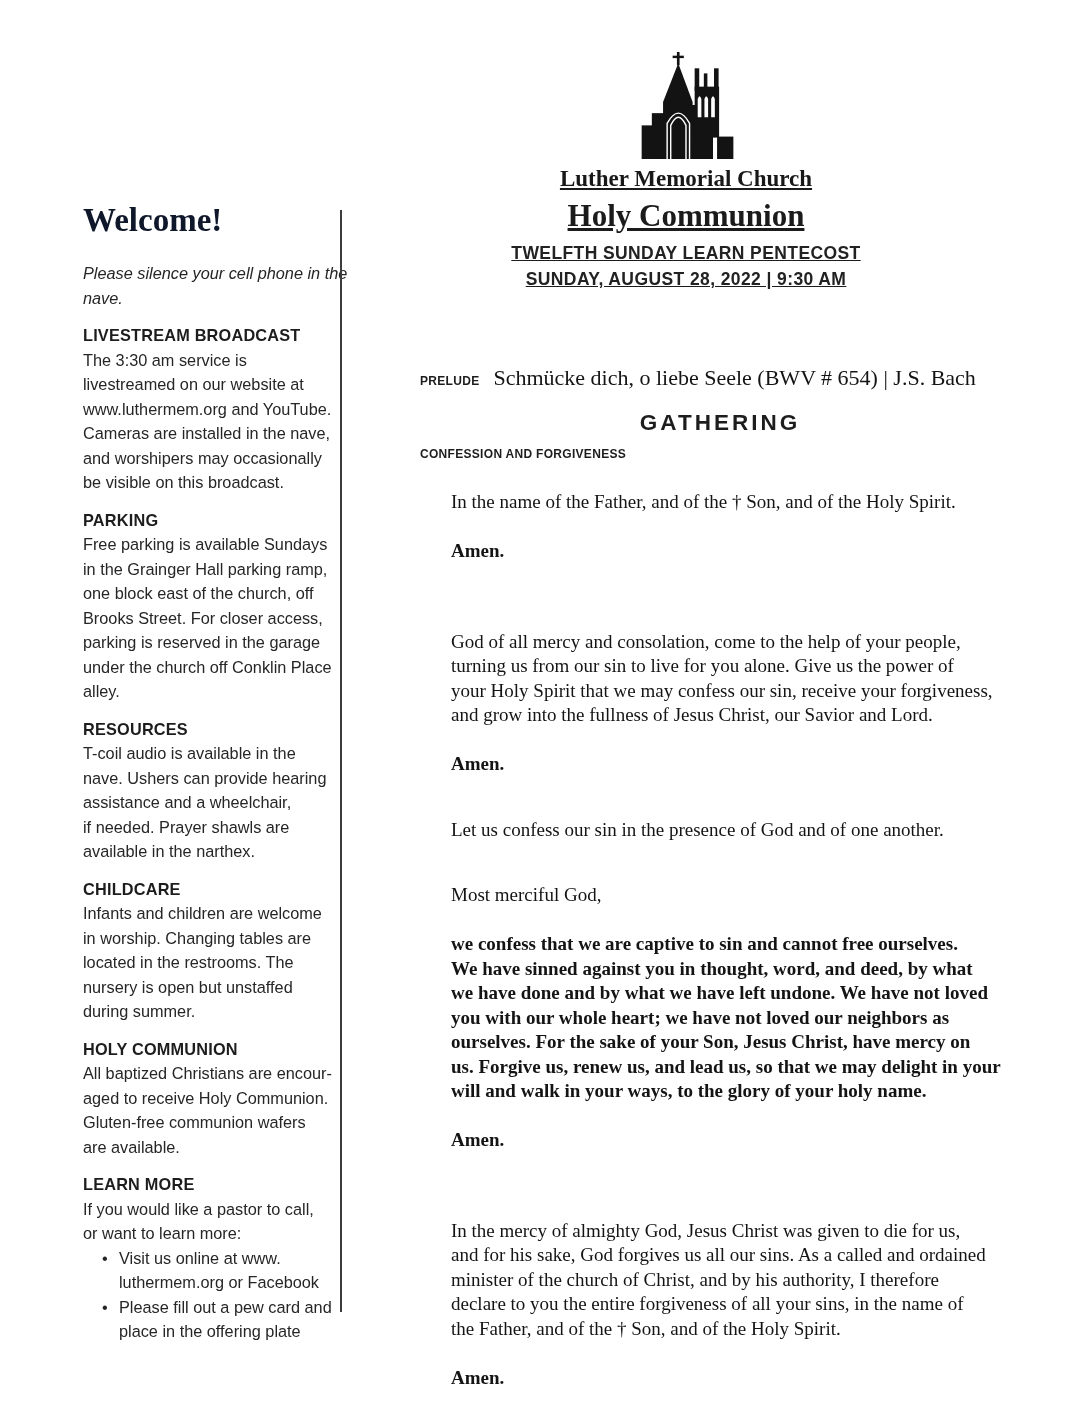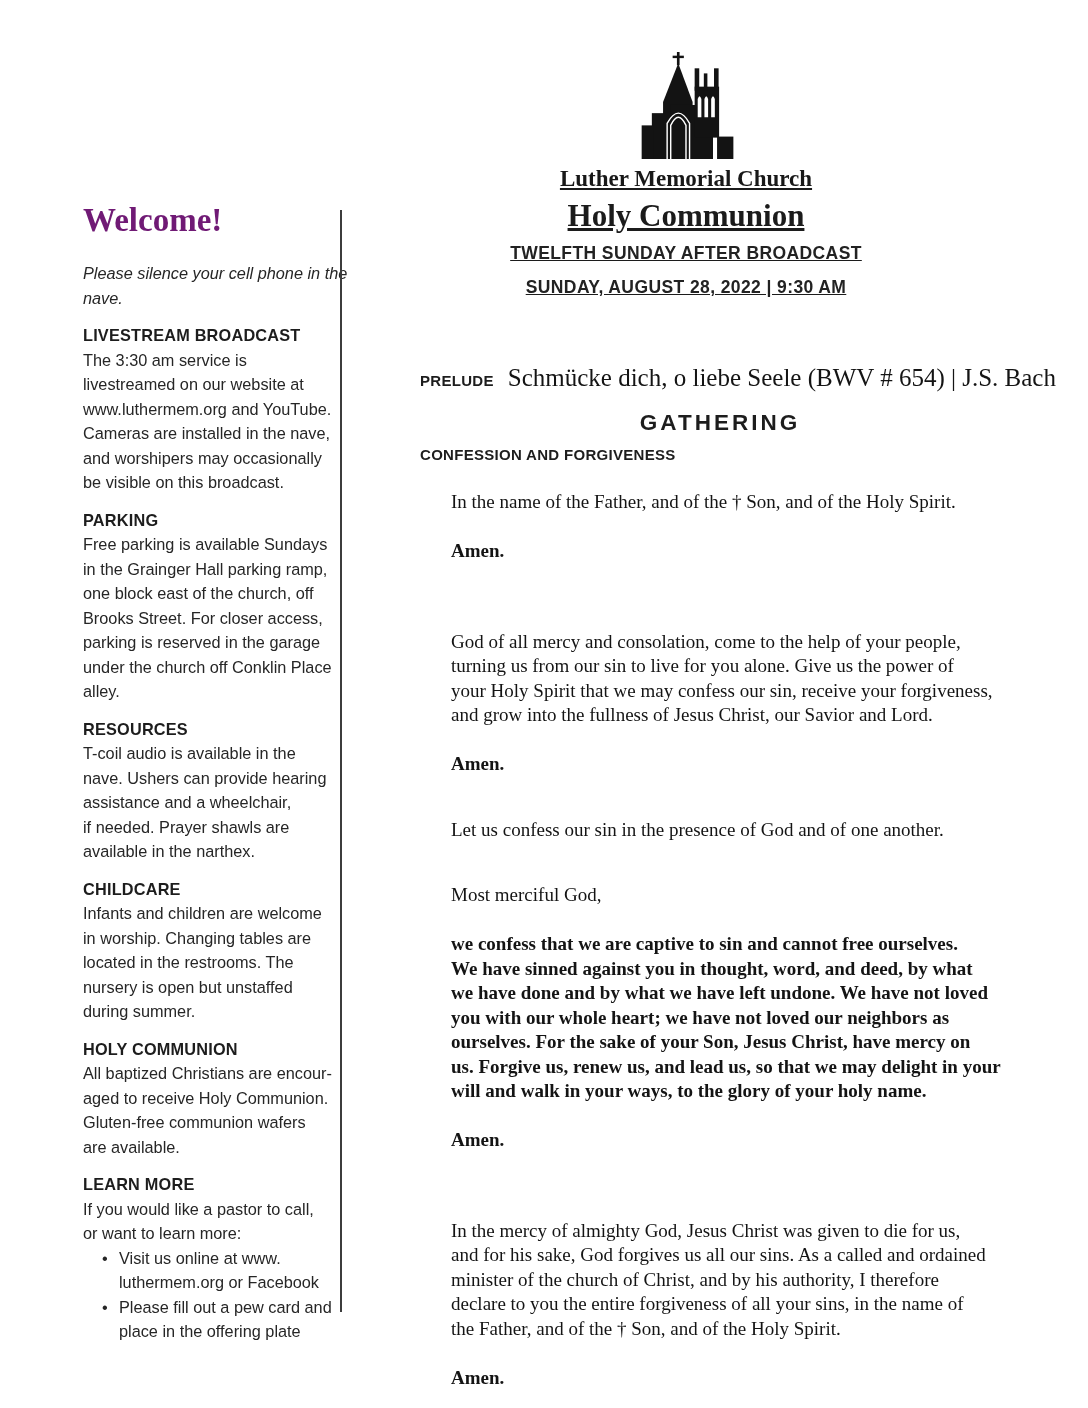--- a/index.html
+++ b/index.html
@@ -24,32 +24,32 @@
     margin-top:3px;
   }
   .service-title{
     font-family:"Liberation Serif", serif;
     font-weight:600;font-size:31px;line-height:34px;color:#1b1b1b;
     margin-top:7px;
   }
   .service-sub{
     font-family:"Liberation Sans", sans-serif;
     font-weight:bold;font-size:17.5px;line-height:22px;color:#222;
-    letter-spacing:0.4px;margin-top:12px;
+    letter-spacing:0.4px;margin-top:4px;
   }
   .service-sub.first{margin-top:9px;}
   
   .sidebar{
     position:absolute;left:83px;top:200px;width:272px;
     font-family:"Liberation Sans", sans-serif;
     font-size:16.3px;line-height:24.5px;color:#262626;
   }
   .welcome{
     font-family:"Liberation Serif", serif;
-    font-weight:bold;font-size:33px;line-height:40px;color:#701a75;
+    font-weight:bold;font-size:33px;line-height:40px;color:#0f172a;
   }
   .notice{
     font-style:italic;margin-top:21px;white-space:pre-line;
   }
   .side-section{margin-top:13px;}
   .side-heading{
     font-weight:bold;letter-spacing:0.2px;color:#1d1d1d;
   }
   .side-body{white-space:pre-line;}
   .side-bullets{margin:0;padding:0 0 0 36px;list-style:none;}
@@ -62,24 +62,24 @@
     position:absolute;left:340px;top:210px;width:1.5px;height:1102px;
     background:#3c3c3c;
   }
   
   .main-col{
     position:absolute;left:420px;top:366px;width:650px;
     font-size:19px;line-height:24.5px;color:#141414;
   }
   .sans-label{
     font-family:"Liberation Sans", sans-serif;
-    font-weight:bold;font-size:15px;color:#1d1d1d;letter-spacing:0.3px;
+    font-weight:bold;font-size:12px;color:#1d1d1d;letter-spacing:0.3px;
   }
   .prelude-line{display:flex;align-items:baseline;gap:14px;}
-  .prelude-title{font-size:25px;}
+  .prelude-title{font-size:22px;}
   .gathering{
     width:600px;text-align:center;
     font-family:"Liberation Sans", sans-serif;
     font-weight:bold;font-size:22.5px;letter-spacing:3px;color:#1d1d1d;
     margin-top:14px;line-height:29px;
   }
   .section-head{margin-top:6px;line-height:23px;}
   .indent{margin-left:31px;white-space:pre-line;}
   .congregation{font-weight:bold;}
   .block{margin-top:17px;}
@@ -117,21 +117,21 @@
         <path d="M27 105 L27 70 Q38 50 49 70 L49 105" fill="none" stroke="#ffffff" stroke-width="1.4"></path>
         <path d="M30.5 105 L30.5 72 Q38 56 45.5 72 L45.5 105" fill="none" stroke="#ffffff" stroke-width="1.4"></path>
 
         <path d="M57 64 L57 46 Q58.8 41 60.6 46 L60.6 64 Z" fill="#ffffff"></path>
         <path d="M63.6 64 L63.6 46 Q65.4 41 67.2 46 L67.2 64 Z" fill="#ffffff"></path>
         <path d="M70.2 64 L70.2 46 Q72 41 73.8 46 L73.8 64 Z" fill="#ffffff"></path>
       </svg>
     </span>
     <div class="church-name">Luther Memorial Church</div>
     <div class="service-title">Holy Communion</div>
-    <div class="service-sub first">TWELFTH SUNDAY AFTER BROADCAST</div>
+    <div class="service-sub first">TWELFTH SUNDAY LEARN PENTECOST</div>
     <div class="service-sub">SUNDAY, AUGUST 28, 2022 | 9:30 AM</div>
   </div>
 
   <div class="sidebar">
     <div class="welcome">Welcome!</div>
     <div class="notice">Please silence your cell phone in the
 nave.</div>
 
     <div class="side-section">
       <div class="side-heading">LIVESTREAM BROADCAST</div>

